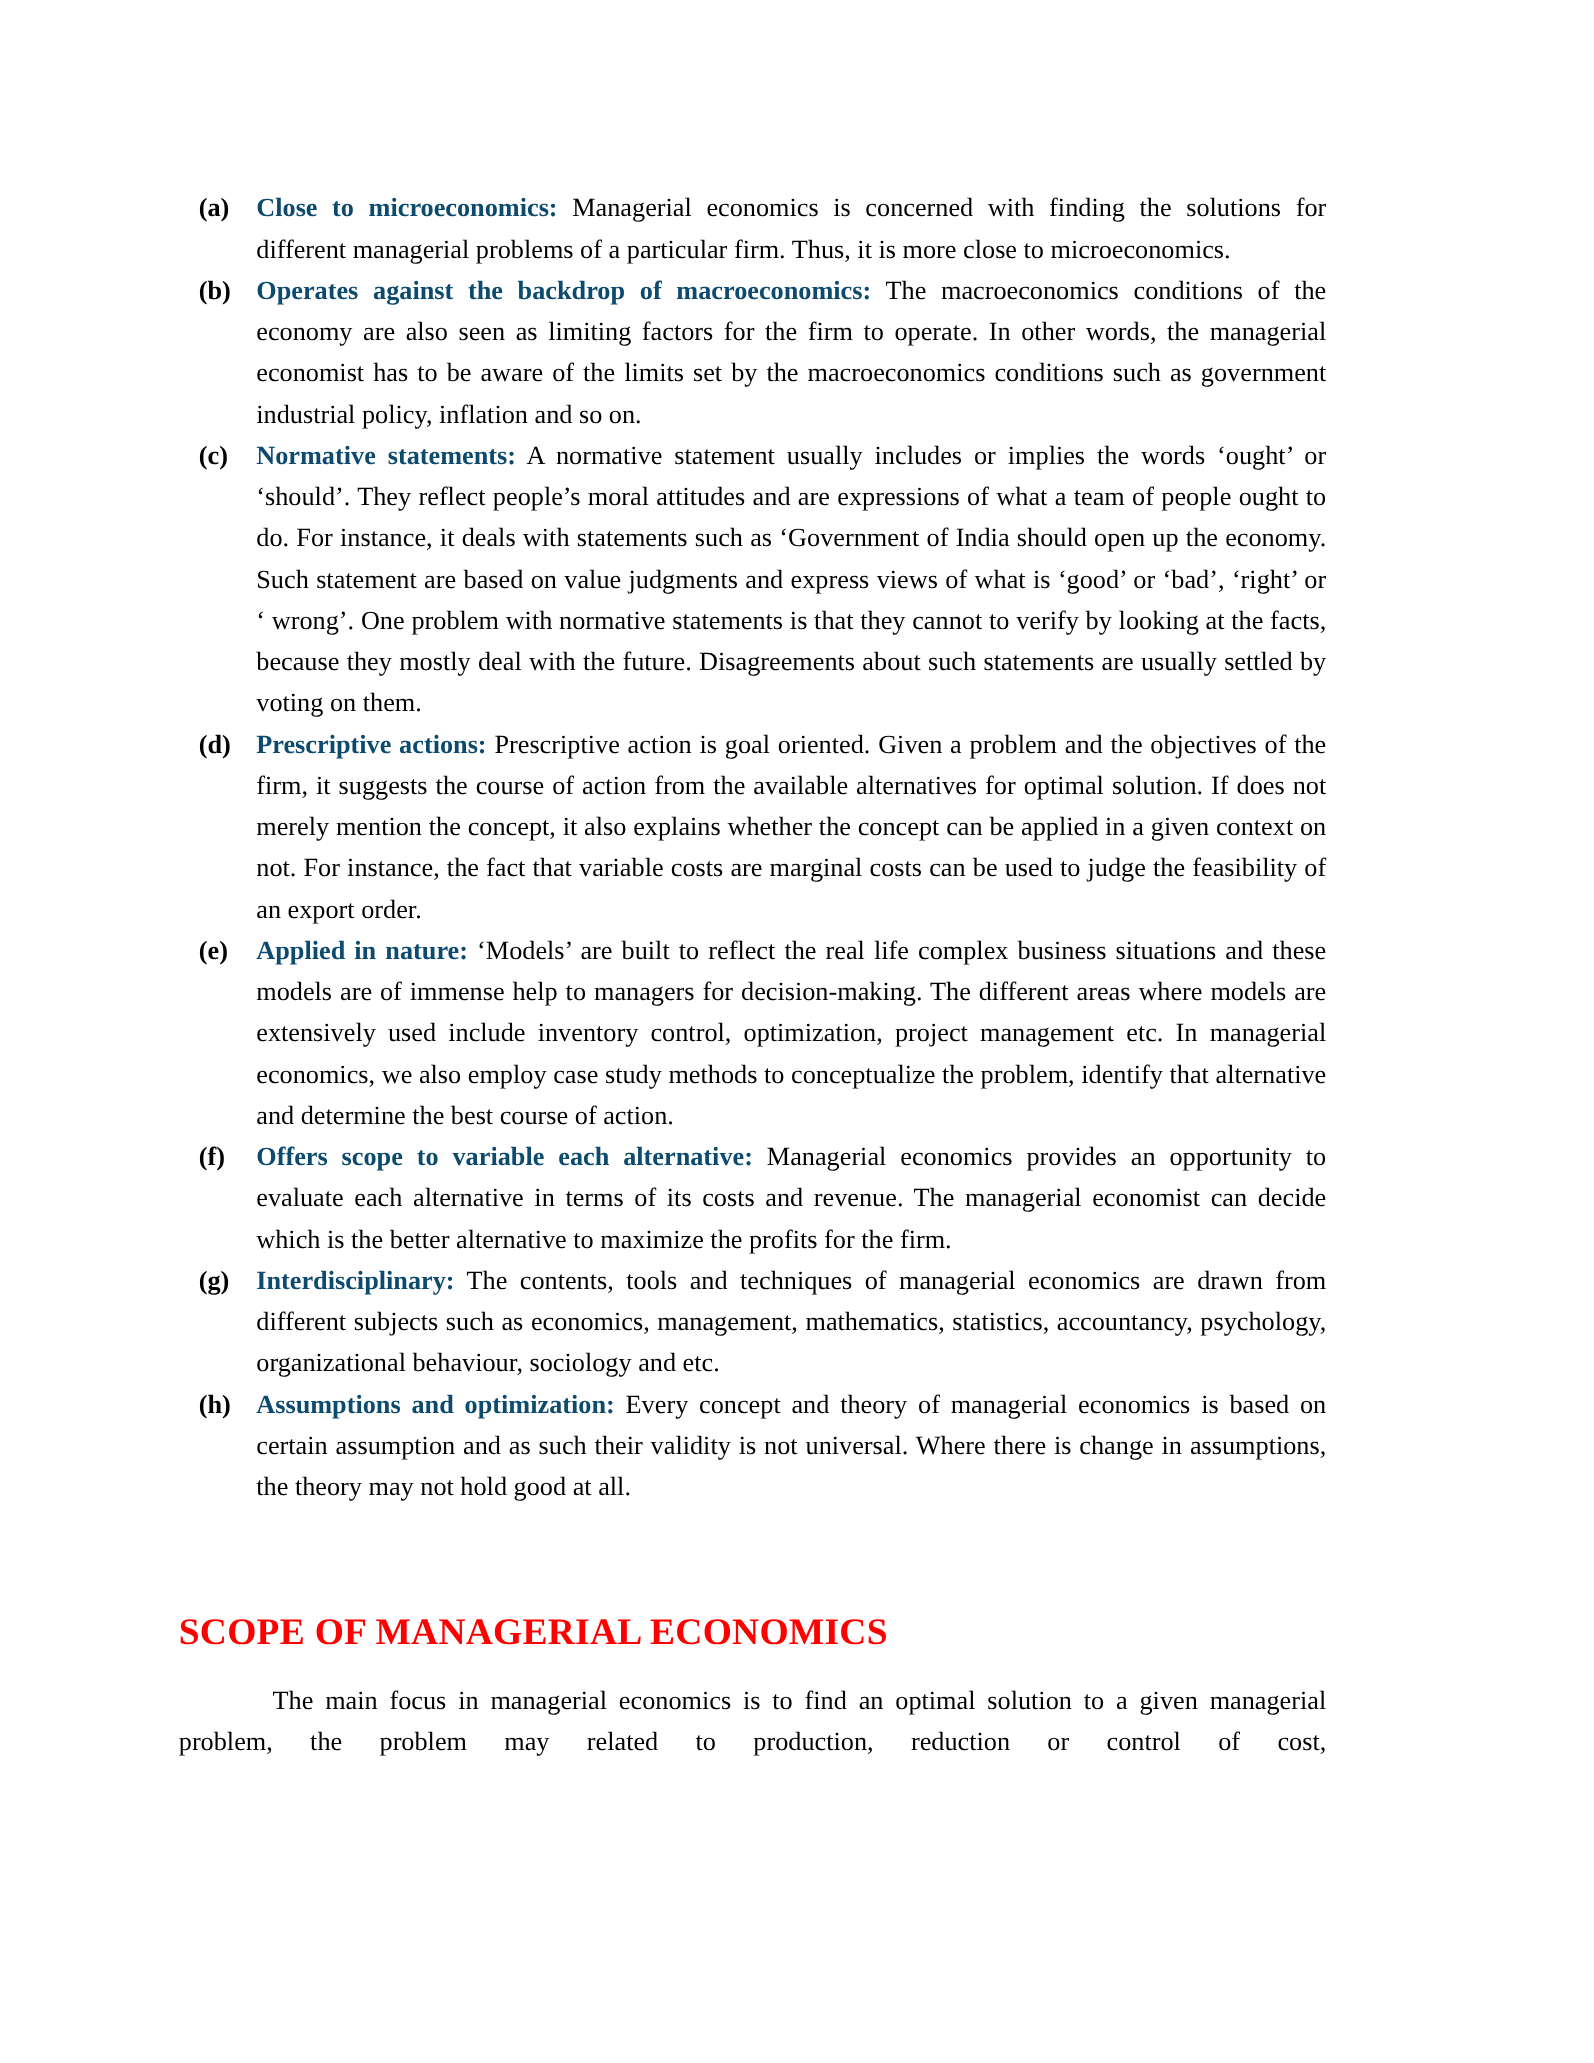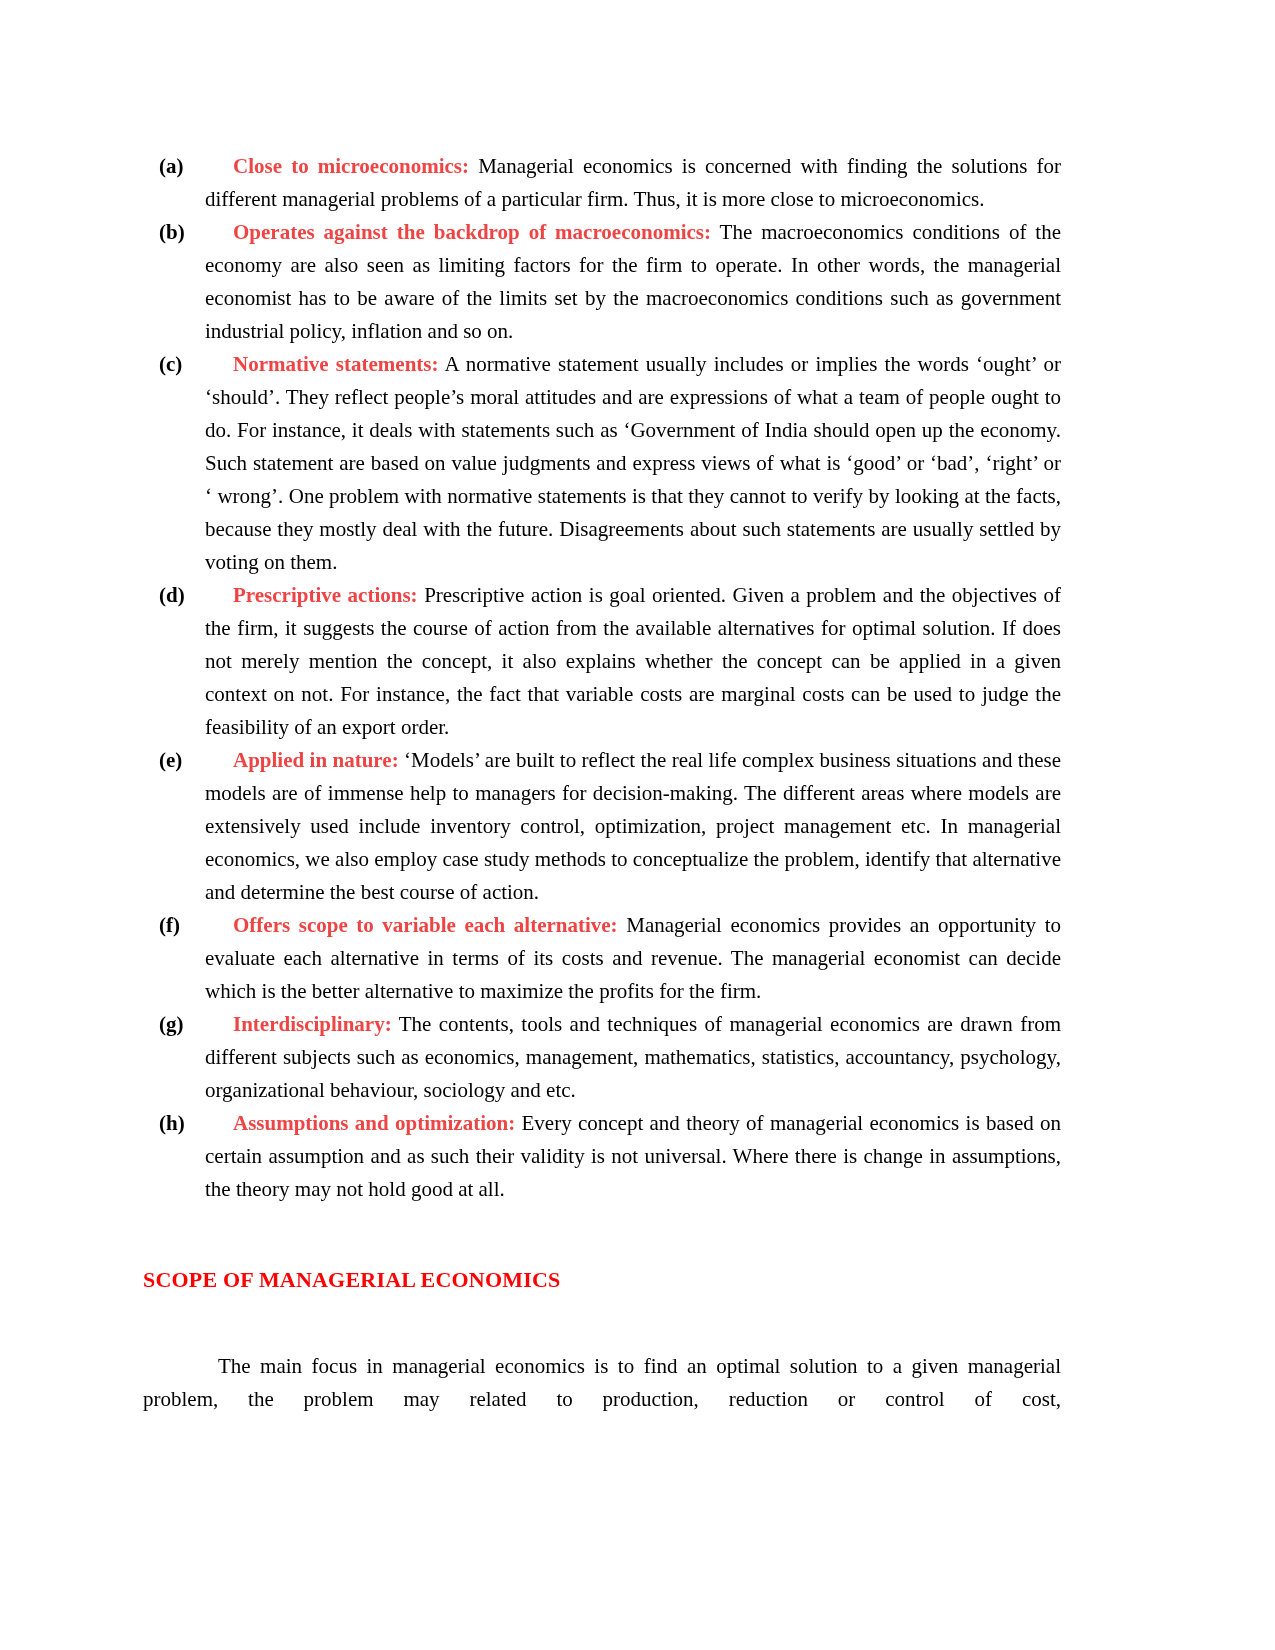--- a/index.html
+++ b/index.html
@@ -34,34 +34,33 @@
     box-sizing: border-box;
     padding-left: 16px;
     font-weight: bold;
     color: #000000;
   }
   .itext {
     flex: 1 1 auto;
     text-align: justify;
   }
   .head {
-    color: #ef4444;
+    color: #0c4a6e;
     font-weight: bold;
-    margin-left: 28px;
   }
   .section-heading {
-    margin-top: 60px;
+    margin-top: 86px;
     color: #ff0000;
     font-weight: bold;
-    font-size: 22px;
+    font-size: 30px;
     line-height: 28px;
     letter-spacing: 0.2px;
   }
   .closing-para {
-    margin-top: 56px;
+    margin-top: 24px;
     text-align: justify;
     text-align-last: justify;
     text-indent: 75px;
   }
 </style>
 </head>
 <body>
 
 <div class="page">
 

